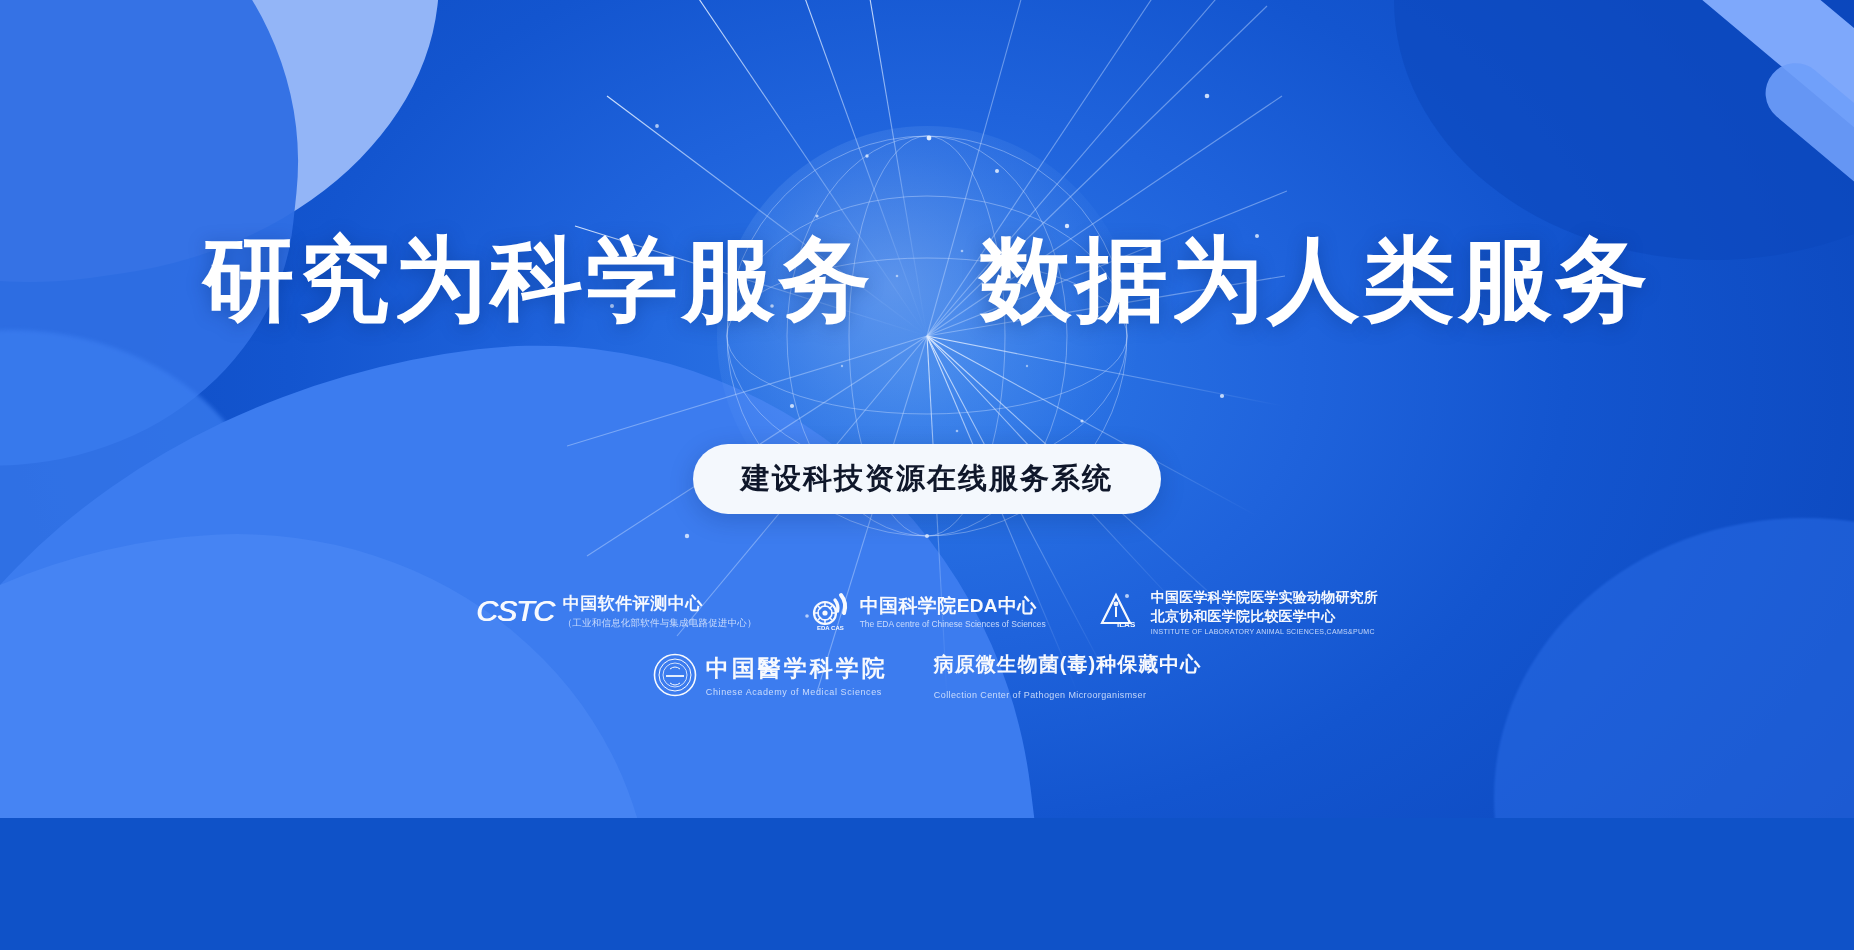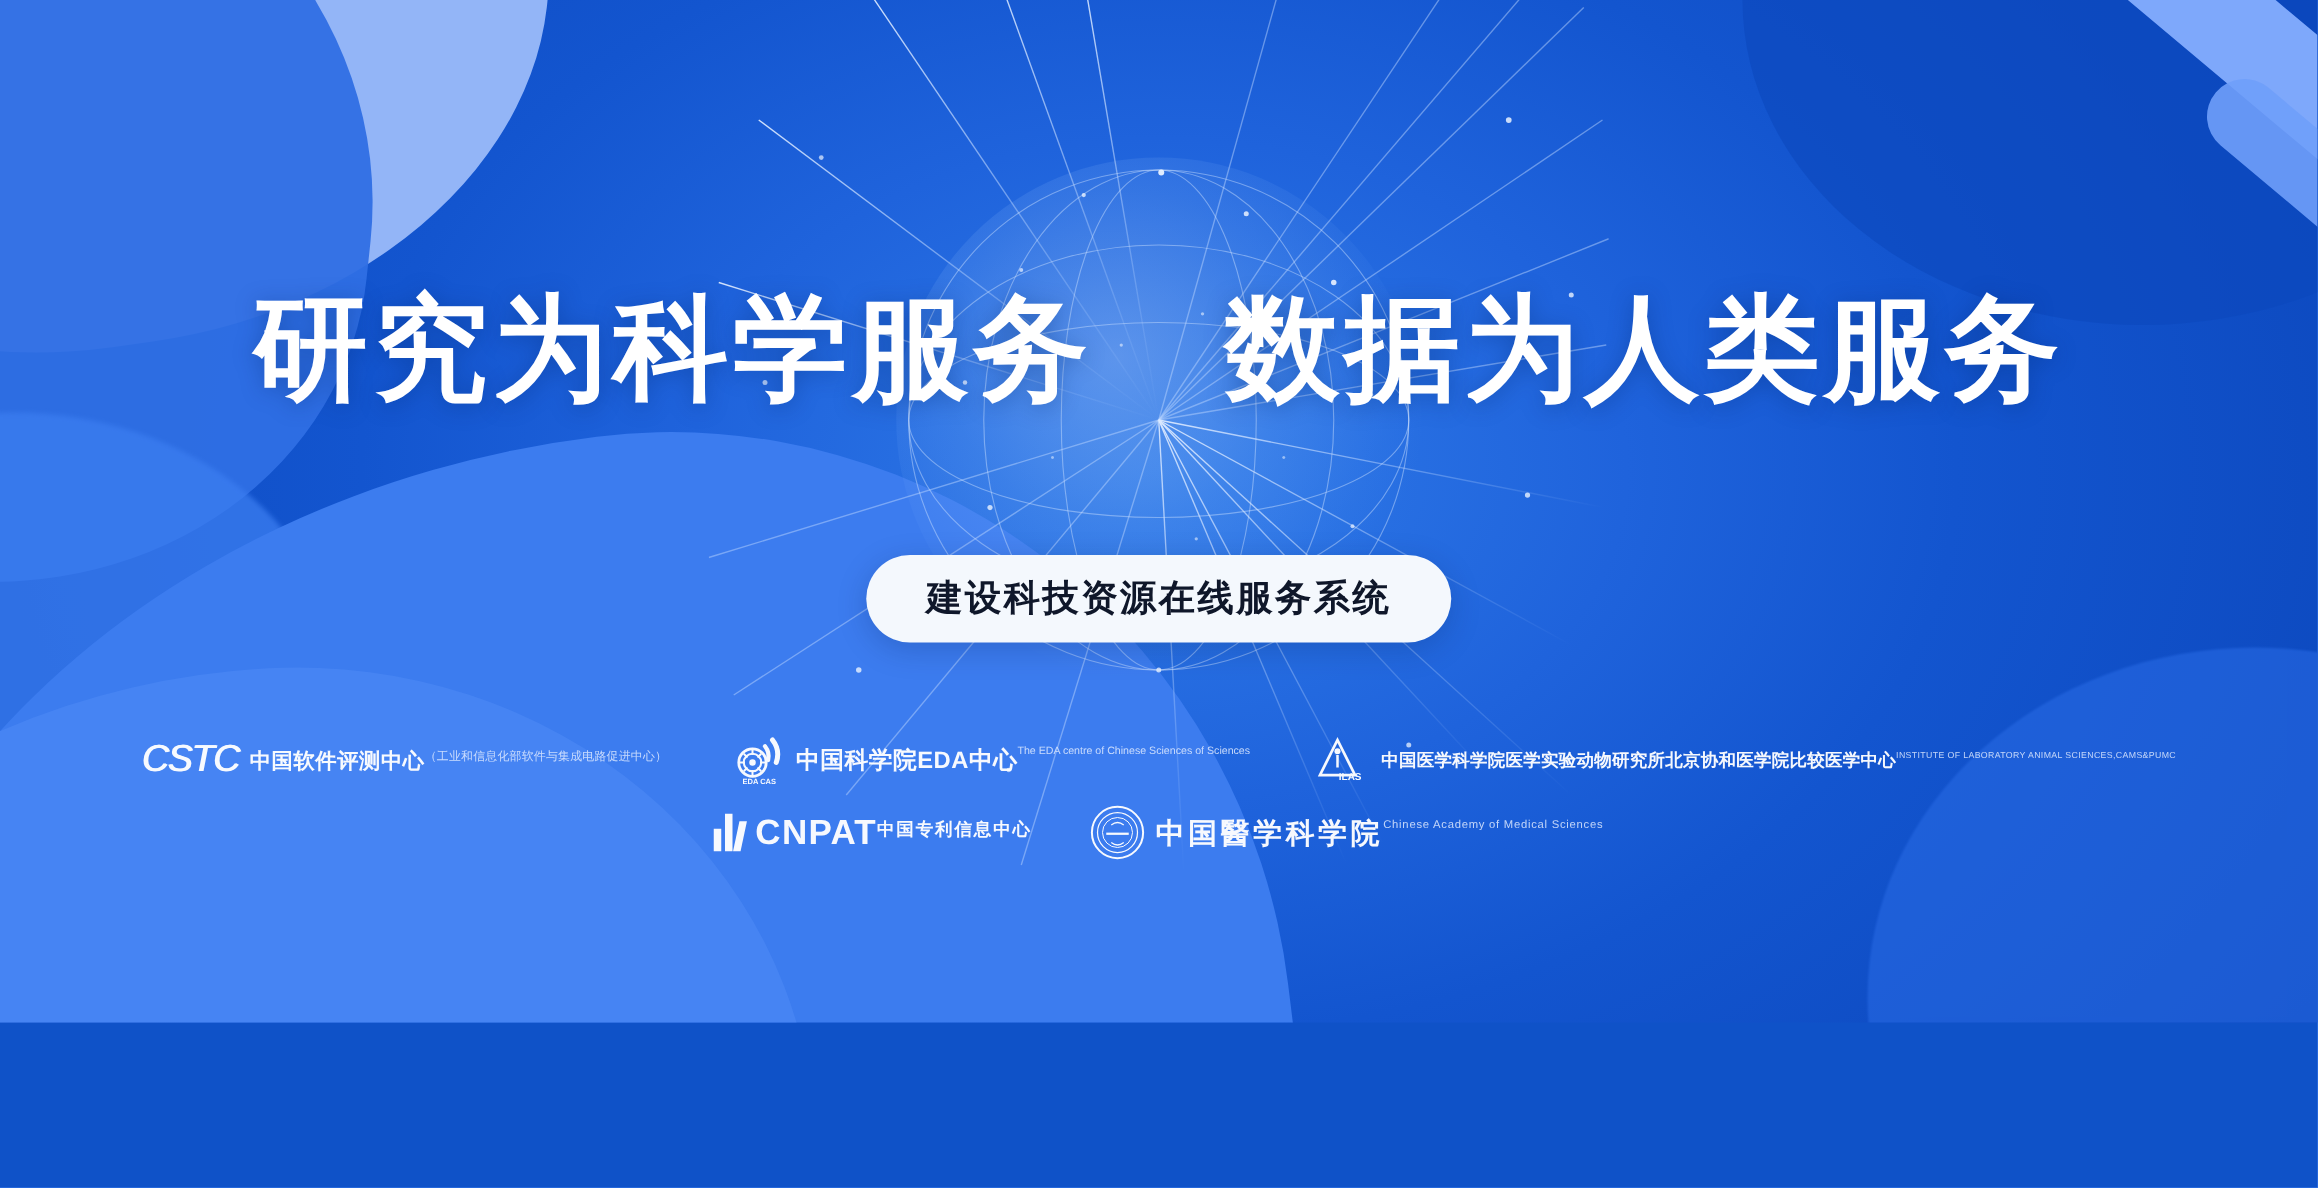--- a/index.html
+++ b/index.html
@@ -162,21 +162,21 @@
   .logo{
     display:flex;
     align-items:center;
     gap:9px;
     opacity:.96;
   }
   .logo-mark{
     flex:0 0 auto;
     display:flex; align-items:center; justify-content:center;
   }
-  .logo-txt{ display:flex; flex-direction:row; justify-content:center; }
+  .logo-txt{ display:flex; flex-direction:column; justify-content:center; }
   .logo-cn{
     color:#ffffff;
     font-weight:bold;
     white-space:nowrap;
     font-family:"Liberation Sans","DejaVu Sans",sans-serif;
   }
   .logo-sub{
     color:#e2ecff;
     white-space:nowrap;
     font-family:"Liberation Sans","DejaVu Sans",sans-serif;
@@ -380,48 +380,39 @@
           <span class="logo-cn">中国医学科学院医学实验动物研究所</span>
           <span class="logo-cn">北京协和医学院比较医学中心</span>
           <span class="logo-sub">INSTITUTE OF LABORATORY ANIMAL SCIENCES,CAMS&amp;PUMC</span>
         </div>
       </div>
 
     </div>
 
     <div class="logo-row row2">
 
-      <div class="logo cnpat">
-        <div class="logo-mark">
-          <div class="cnpat-bars">
-            <i style="height:18px"></i>
-            <i style="height:30px"></i>
-            <i style="height:24px;transform:skewX(-12deg)"></i>
-          </div>
-        </div>
-        <div class="logo-txt">
-          <span class="cnpat-word">CNPAT</span>
-          <span class="logo-cn">中国专利信息中心</span>
-        </div>
-      </div>
 
       <div class="logo cams">
         <div class="logo-mark">
           <svg class="cams-seal" viewBox="0 0 44 44">
             <circle cx="22" cy="22" r="20.5" stroke="#fff" stroke-width="1.6" fill="none"></circle>
             <circle cx="22" cy="22" r="16" stroke="#fff" stroke-width="1" fill="none"></circle>
             <circle cx="22" cy="22" r="12" stroke="#fff" stroke-width=".8" fill="none"></circle>
             <line x1="13" y1="23" x2="31" y2="23" stroke="#fff" stroke-width="1.8"></line>
             <path d="M17 16 q5 -4 10 0" stroke="#fff" stroke-width="1" fill="none"></path>
             <path d="M17 30 q5 4 10 0" stroke="#fff" stroke-width="1" fill="none"></path>
           </svg>
         </div>
         <div class="logo-txt">
           <span class="logo-cn">中国醫学科学院</span>
           <span class="logo-sub">Chinese Academy of Medical Sciences</span>
         </div>
       </div>
 
+      <div class="logo patho">
+        <span class="logo-cn">病原微生物菌(毒)种保藏中心</span>
+        <span class="logo-sub">Collection Center of Pathogen Microorganismser</span>
+      </div>
 
     </div>
   </div>
 
 </div>
 
 </body></html>

